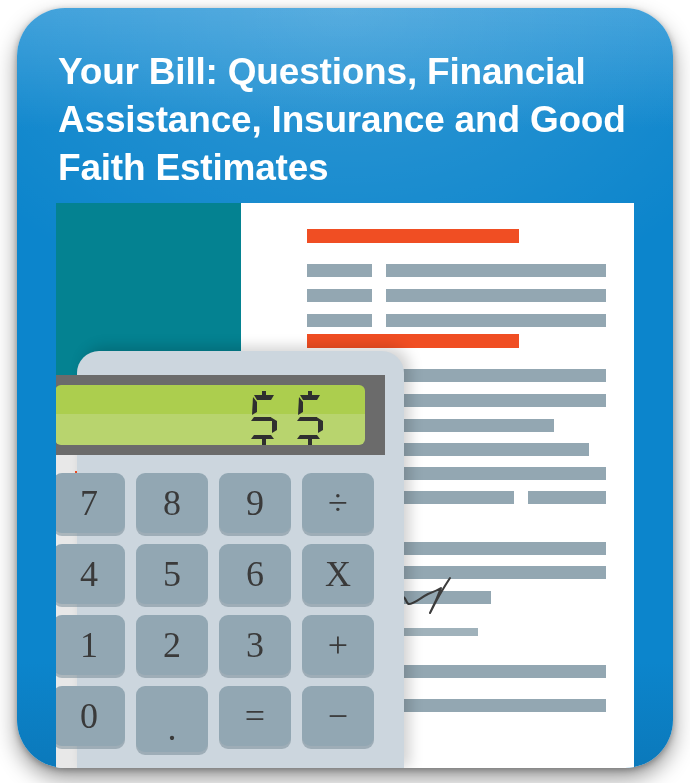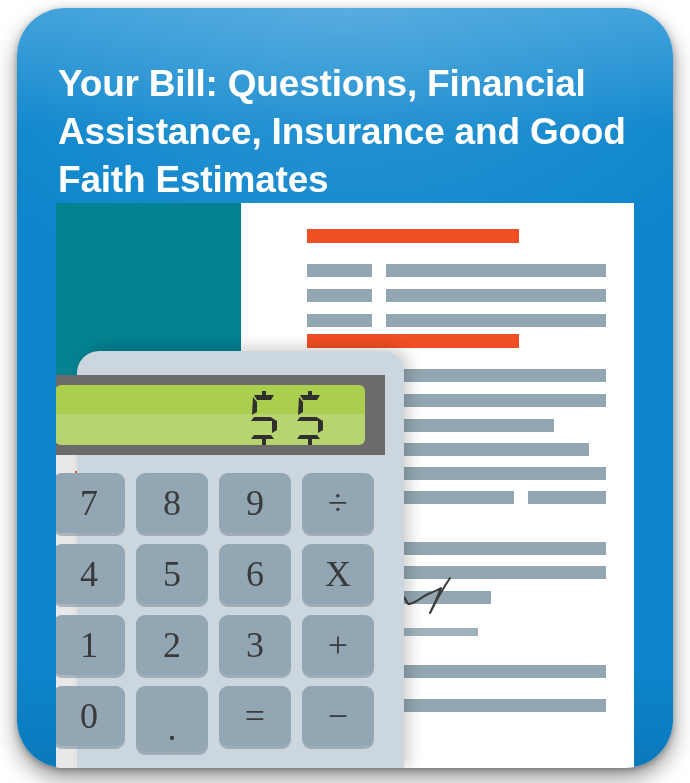--- a/index.html
+++ b/index.html
@@ -18,21 +18,21 @@
     overflow:hidden;
   }
   .card-inner-top{
     position:absolute;left:0;top:0;width:100%;height:120px;
     background:linear-gradient(180deg, rgba(255,255,255,.13), rgba(255,255,255,0));
     pointer-events:none;
   }
 
   
   .title{
-    position:absolute;left:41px;top:52px;width:592px;
+    position:absolute;left:41px;top:40px;width:592px;
     color:#ffffff;font-size:37px;line-height:1.30;font-weight:bold;
     letter-spacing:-0.2px;
   }
 
   
   .art{position:absolute;left:39px;top:195px;width:578px;height:565px;overflow:hidden;}
 
   
   .doc{position:absolute;left:0;top:0;width:578px;height:565px;background:#ffffff;}
   

